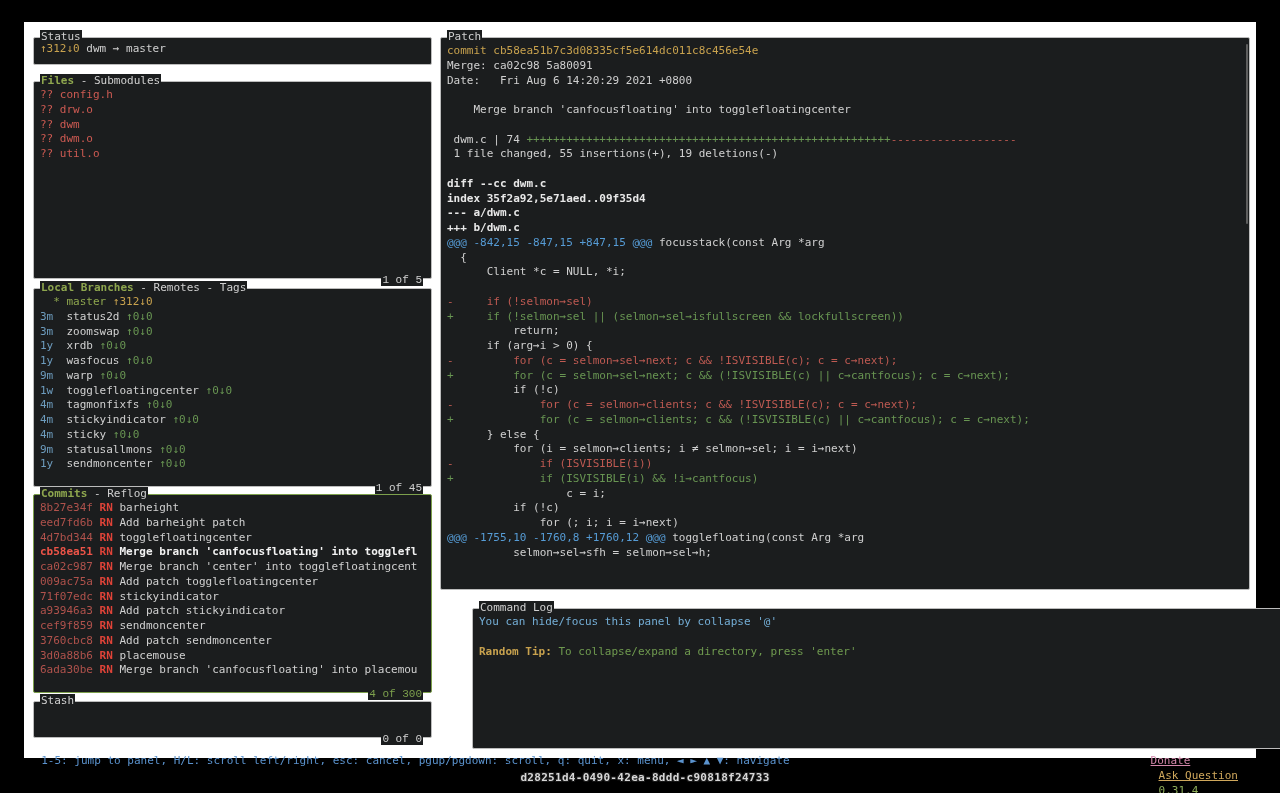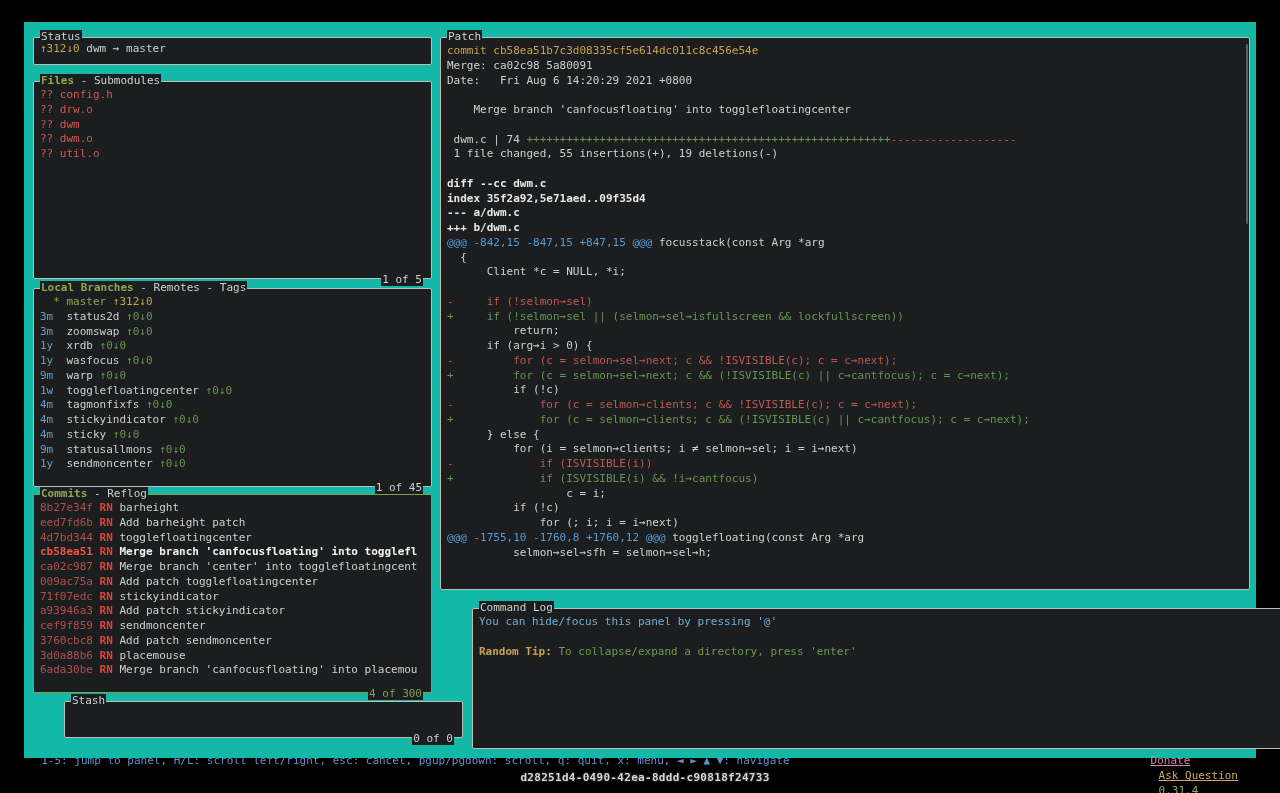--- a/index.html
+++ b/index.html
@@ -1,27 +1,27 @@
 <!DOCTYPE html>
 <html><head>
 <meta charset="utf-8">
 <style>
   * { margin:0; padding:0; box-sizing:border-box; }
   html,body { width:1280px; height:793px; background:#000; overflow:hidden;
     font-family:"DejaVu Sans Mono", monospace; font-size:11px; }
   #terminal { position:absolute; left:24px; top:22px; width:1232px; height:736px;
-    background:#14b8a6; }
+    background:#ffffff; }
   .panel { position:absolute; border:1px solid #bcbcbc; border-radius:2px; background:#1b1d1e; }
   .panel.focused { border-color:#7da04c; }
   .panel-title { position:absolute; top:-8px; left:6px; background:#1b1d1e; padding:0 1px;
     white-space:pre; color:#d0d0d0; }
   .panel-title .t-active { color:#8ea64e; font-weight:bold; }
   .panel-title .t-active-plain { color:#d0d0d0; }
   .panel-counter { position:absolute; bottom:-8px; right:8px; background:#1b1d1e; padding:0 1px;
-    color:#d0d0d0; white-space:pre; }
+    color:#d0d0d0; white-space:pre;font-family:Liberation Mono, monospace; }
   .panel.focused .panel-counter { color:#7da04c; }
   .panel-body { position:absolute; left:3px; top:6px; right:3px; bottom:2px; overflow:hidden;
     padding-left:3px; }
   .tline { white-space:pre; height:14.75px; line-height:14.75px; }
   
   .sg-fg        { color:#d0d0d0; }
   .sg-bold      { color:#e8e8e8; font-weight:bold; }
   .sg-yellow    { color:#c8a24e; }
   .sg-green     { color:#689552; }
   .sg-red       { color:#bf5a52; }
@@ -104,21 +104,21 @@
         <div class="tline"><span class="sg-hash">71f07edc</span><span class="sg-fg"> </span><span class="sg-rn">RN</span><span class="sg-fg"> stickyindicator</span></div>
         <div class="tline"><span class="sg-hash">a93946a3</span><span class="sg-fg"> </span><span class="sg-rn">RN</span><span class="sg-fg"> Add patch stickyindicator</span></div>
         <div class="tline"><span class="sg-hash">cef9f859</span><span class="sg-fg"> </span><span class="sg-rn">RN</span><span class="sg-fg"> sendmoncenter</span></div>
         <div class="tline"><span class="sg-hash">3760cbc8</span><span class="sg-fg"> </span><span class="sg-rn">RN</span><span class="sg-fg"> Add patch sendmoncenter</span></div>
         <div class="tline"><span class="sg-hash">3d0a88b6</span><span class="sg-fg"> </span><span class="sg-rn">RN</span><span class="sg-fg"> placemouse</span></div>
         <div class="tline"><span class="sg-hash">6ada30be</span><span class="sg-fg"> </span><span class="sg-rn">RN</span><span class="sg-fg"> Merge branch 'canfocusfloating' into placemou</span></div>
       </div>
     <span class="panel-counter">4 of 300</span>
   </div>
 
-  <div class="panel" style="left:9px; top:679px; width:399px; height:37px;margin-left:31px;">
+  <div class="panel" style="left:9px; top:679px; width:399px; height:37px;">
     <span class="panel-title"><span class="t-active-plain">Stash</span></span>
     <span class="panel-counter">0 of 0</span>
   </div>
 
   <div class="panel" style="left:416px; top:15px; width:810px; height:553px;padding-left:32px;">
     <span class="panel-title"><span class="t-active-plain">Patch</span></span>
     <div class="panel-body">
         <div class="tline"><span class="sg-yellow">commit cb58ea51b7c3d08335cf5e614dc011c8c456e54e</span></div>
         <div class="tline"><span class="sg-fg">Merge: ca02c98 5a80091</span></div>
         <div class="tline"><span class="sg-fg">Date:   Fri Aug 6 14:20:29 2021 +0800</span></div>
@@ -154,21 +154,21 @@
         <div class="tline"><span class="sg-fg">              for (; i; i = i→next)</span></div>
         <div class="tline"><span class="sg-blue">@@@ -1755,10 -1760,8 +1760,12 @@@</span><span class="sg-fg"> togglefloating(const Arg *arg</span></div>
         <div class="tline"><span class="sg-fg">          selmon→sel→sfh = selmon→sel→h;</span></div>
       </div>
     <div id="scrollbar-thumb"></div>
   </div>
 
   <div class="panel" style="left:416px; top:586px; width:810px; height:141px;margin-left:32px;">
     <span class="panel-title"><span class="t-active-plain">Command Log</span></span>
     <div class="panel-body">
-        <div class="tline"><span class="sg-cyan">You can hide/focus this panel by pressing '@'</span></div>
+        <div class="tline"><span class="sg-cyan">You can hide/focus this panel by collapse '@'</span></div>
         <div class="tline">&nbsp;</div>
         <div class="tline"><span class="sg-tiplabel">Random Tip: </span><span class="sg-tipgreen">To collapse/expand a directory, press 'enter'</span></div>
       </div>
   </div>
 
 </div>
 
 <div id="bottom-bar">
   <span id="keybindings">1-5: jump to panel, H/L: scroll left/right, esc: cancel, pgup/pgdown: scroll, q: quit, x: menu, ◄ ► ▲ ▼: navigate</span>
   <span id="bottom-right">

